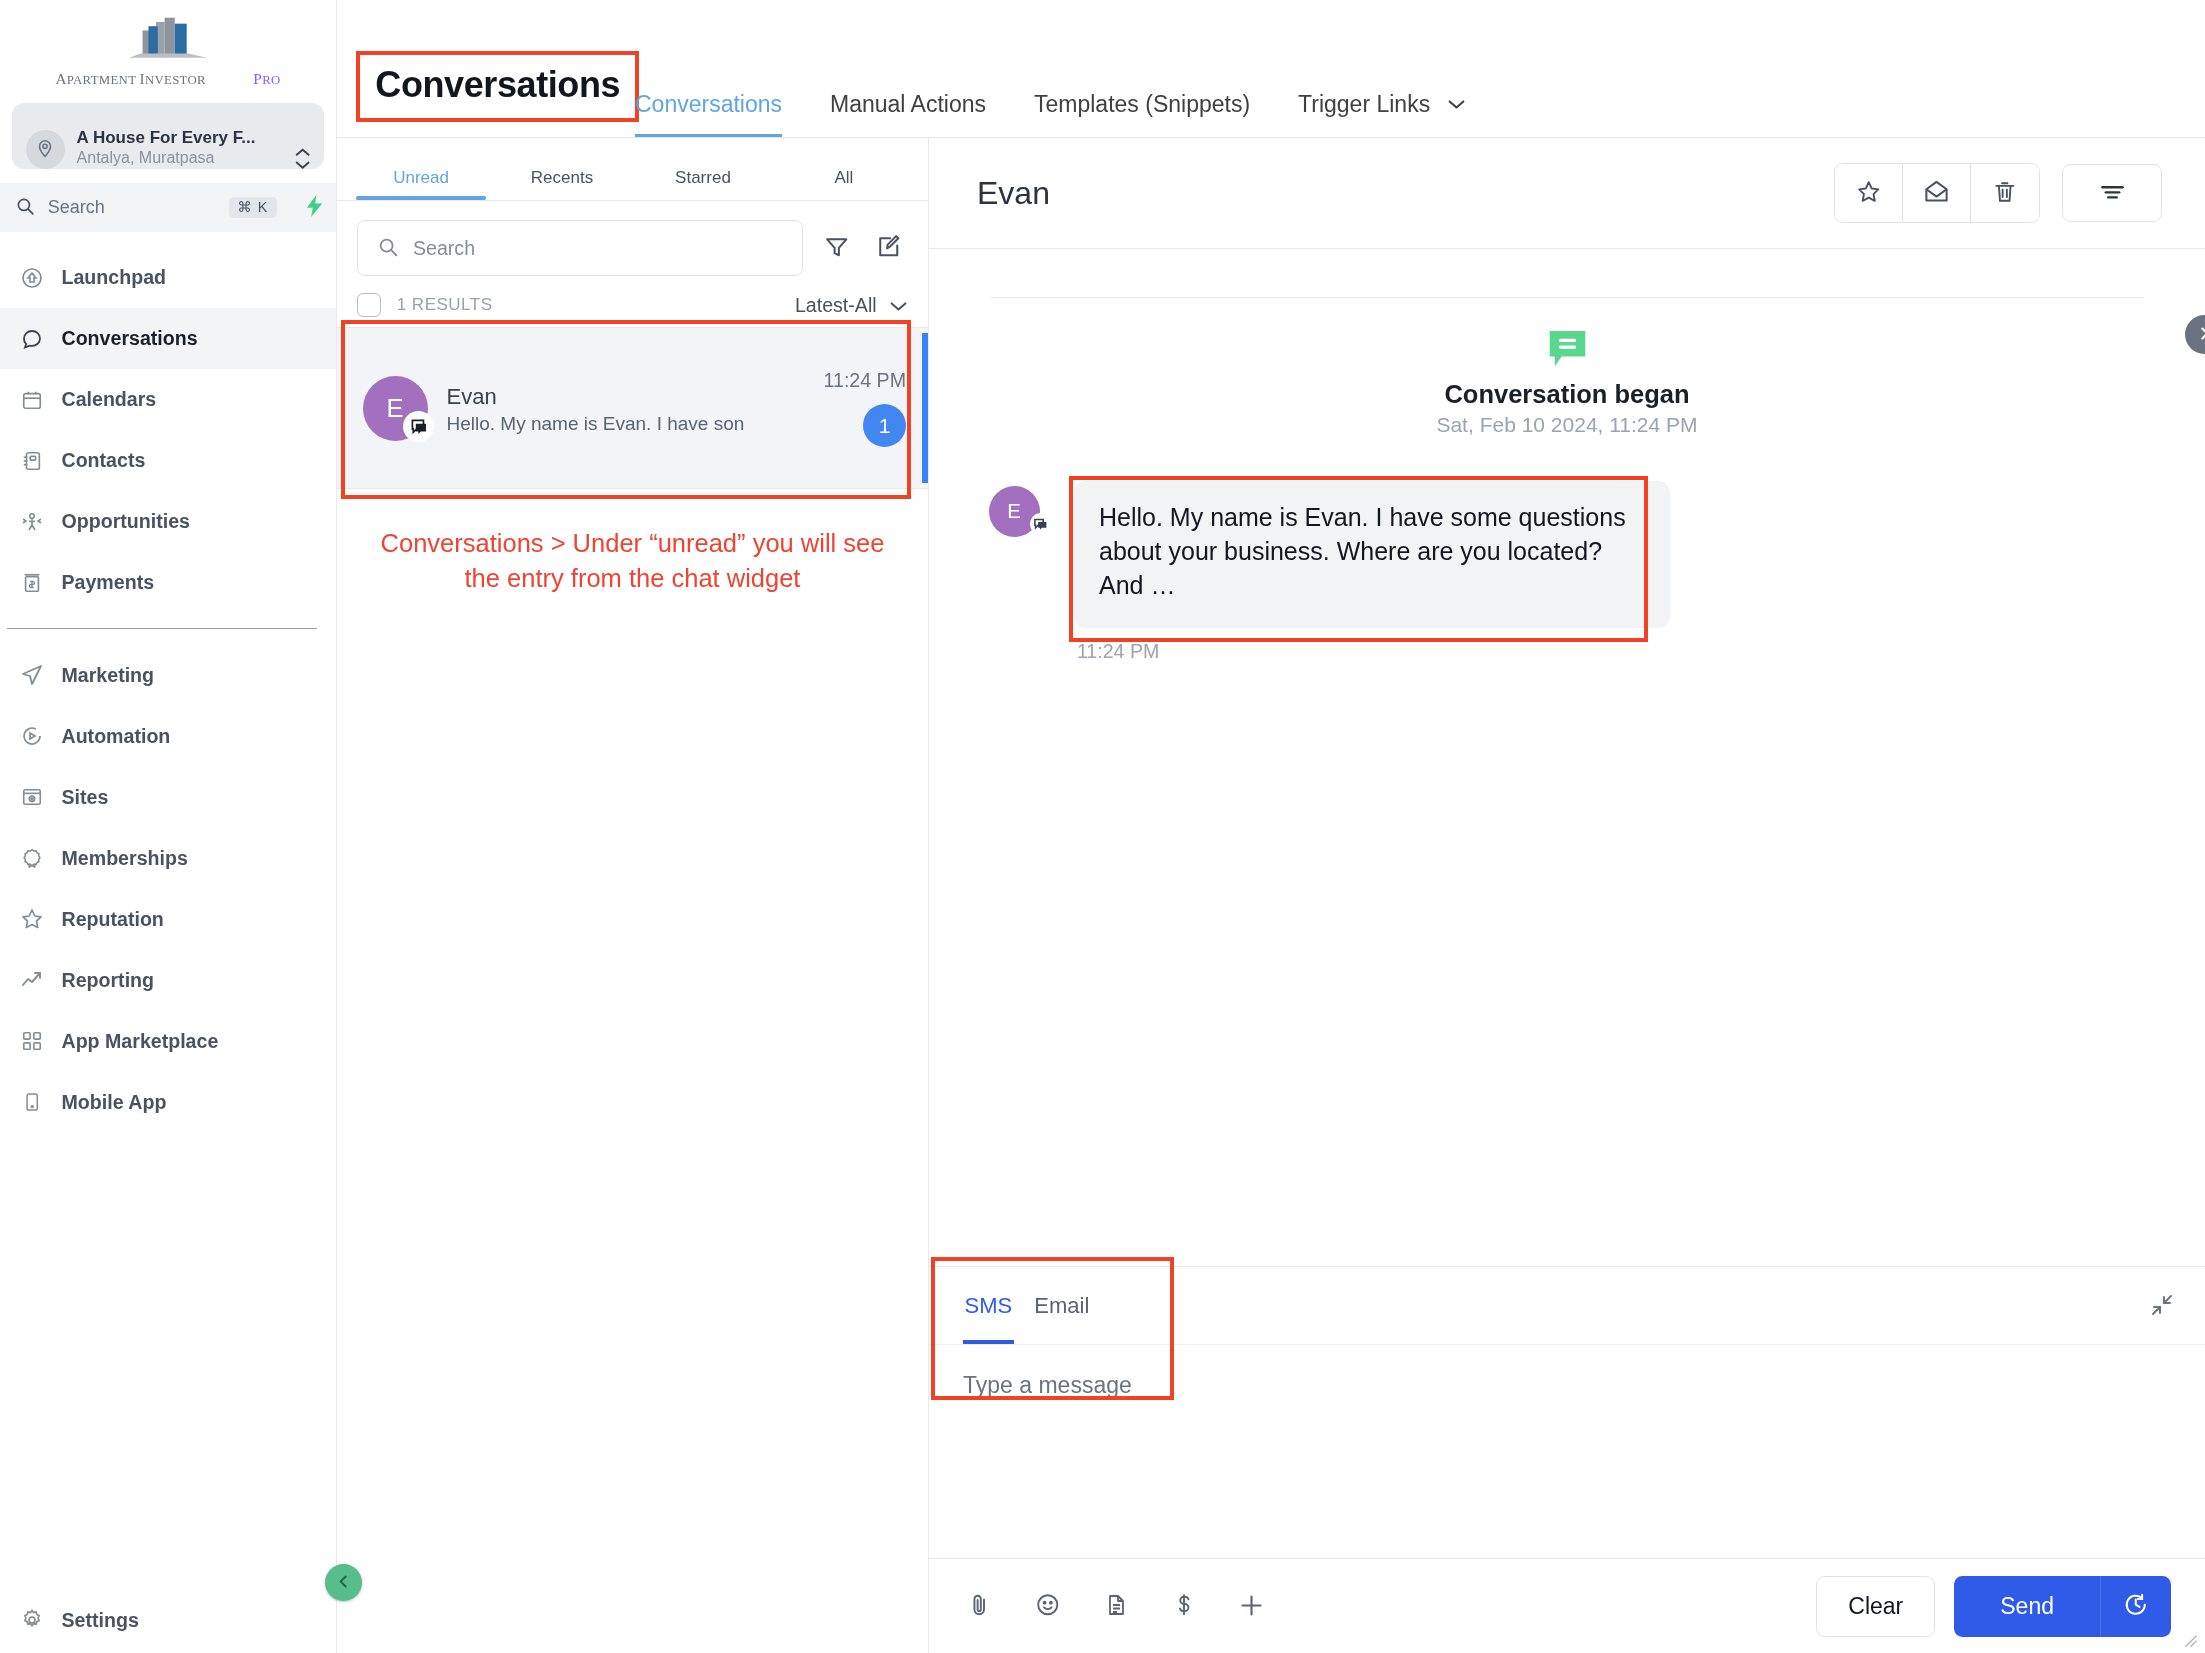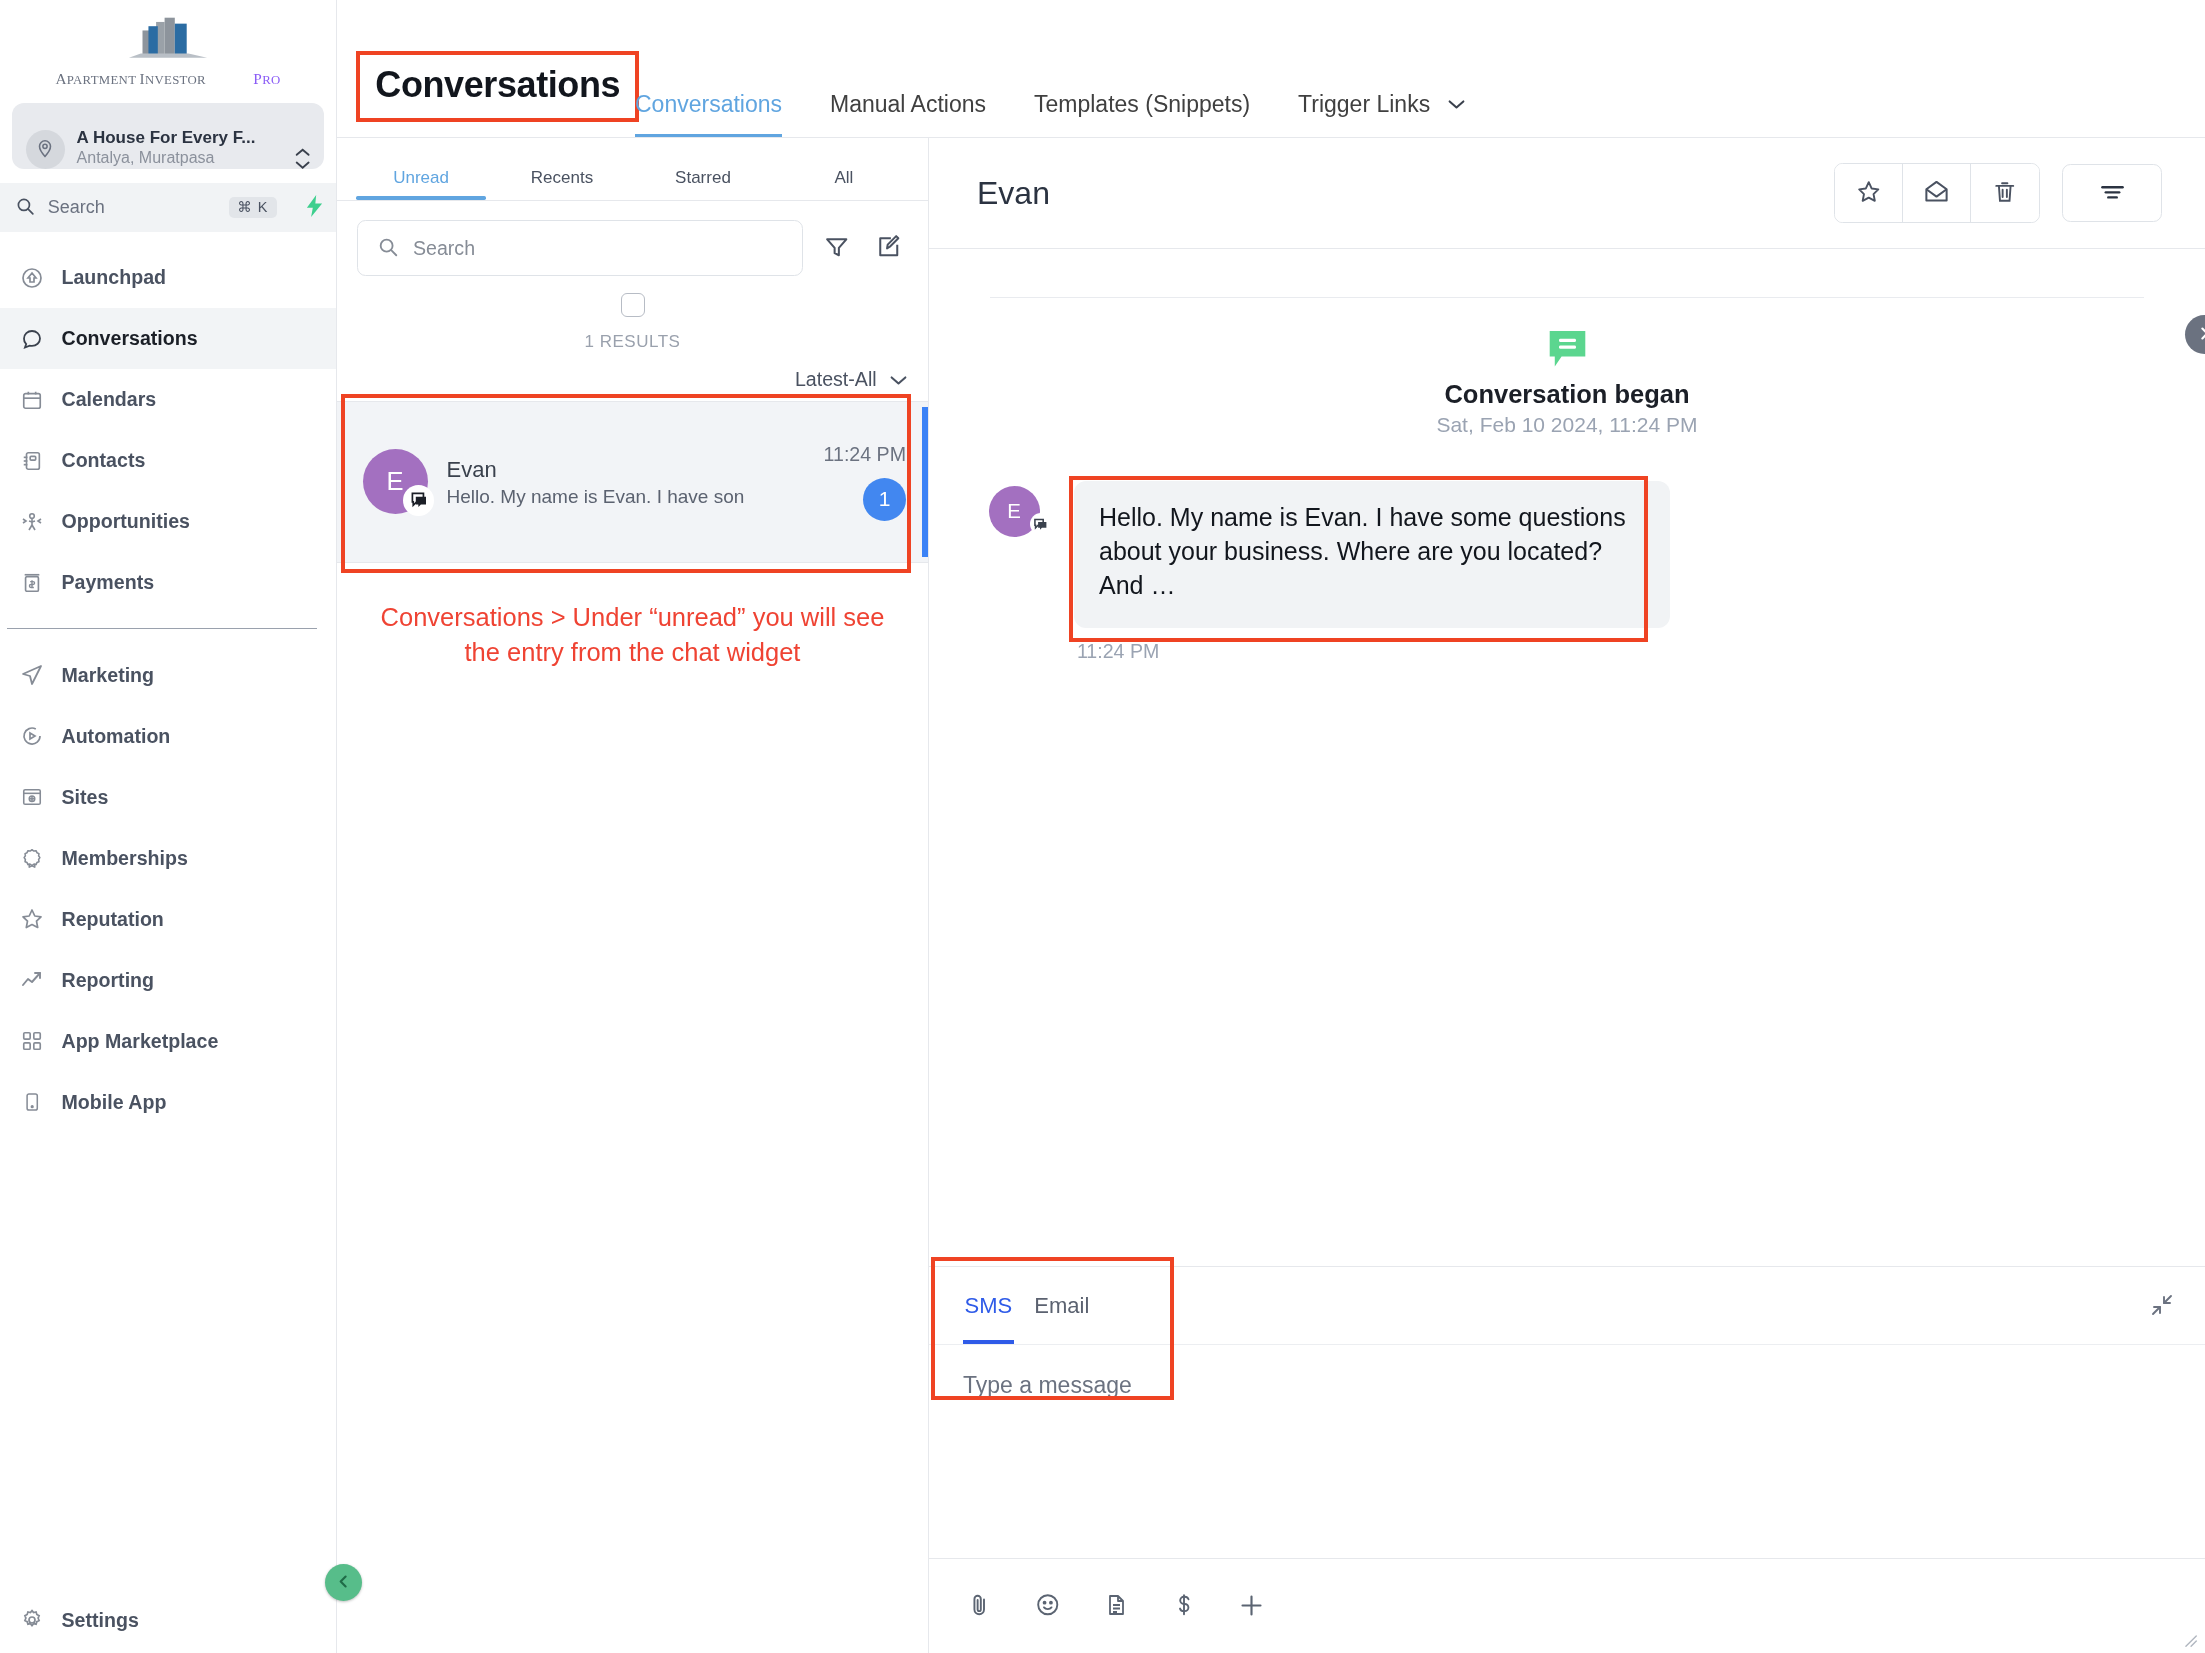--- a/index.html
+++ b/index.html
@@ -142,21 +142,21 @@
   .search-wrap { padding: 19px 20.4px 0 20.4px; display: flex; align-items: center; gap: 15.3px; }
   .conv-search {
     flex: 1; height: 56px; border: 0.9px solid #dfe3e8; border-radius: 8.5px;
     display: flex; align-items: center; gap: 13.6px; padding: 0 19px; cursor: text;
   }
   .conv-search .ph { font-size: 19.6px; color: #868c96; }
   .icon-btn-plain { width: 37px; height: 37px; display: flex; align-items: center;
     justify-content: center; cursor: pointer; color: #4a5261; flex: none; }
 
   .results-row {
-    display: flex; align-items: center; padding: 17px 20.4px 10.2px 20.4px; gap: 15.3px; flex-direction: column;
+    display: flex; align-items: center; padding: 17px 20.4px 10.2px 20.4px; gap: 15.3px;
   }
   .checkbox {
     width: 24px; height: 24px; border: 1.7px solid #b7bcc5; border-radius: 6px;
     cursor: pointer; flex: none;
   }
   .results-label { font-size: 17px; color: #9aa1ad; letter-spacing: 0.5px; }
   .sort-sel { margin-left: auto; display: flex; align-items: center; gap: 12px; cursor: pointer; }
   .sort-sel span { font-size: 19.6px; color: #4a5261; }
 
   .list-items { position: relative; padding: 0 0 0 0; }
@@ -807,20 +807,35 @@
               </span>
             </div>
             <div class="cbar-ico">
               <span>
                 <svg width="27" height="27" viewBox="0 0 24 24" fill="none" stroke="#5b6472" stroke-width="1.9" stroke-linecap="round">
                   <path d="M12 4 V20 M4 12 H20"></path>
                 </svg>
               </span>
             </div>
 
+            <div class="cbar-right">
+              <button class="btn-clear">Clear</button>
+              <div class="btn-send-group">
+                <button class="btn-send">Send</button>
+                <div class="btn-send-sched">
+                  <span>
+                    <svg width="25.5" height="25.5" viewBox="0 0 24 24" fill="none" stroke="#ffffff" stroke-width="1.9" stroke-linecap="round">
+                      <path d="M20.5 12a8.5 8.5 0 1 1-2.6-6.1"></path>
+                        <path d="M18 2.5 V6.5 H14"></path>
+                      <path d="M12 7 V12 L15.5 14"></path>
+                    </svg>
+                  </span>
+                </div>
+              </div>
+            </div>
           </div>
 
           <div class="resize-grip">
             <svg width="19" height="19" viewBox="0 0 22 22" fill="none" stroke="#b0b6bf" stroke-width="1.6" stroke-linecap="round">
               <path d="M20 8 L8 20"></path>
                 <path d="M20 14 L14 20"></path>
             </svg>
           </div>
         </div>
       </section>

